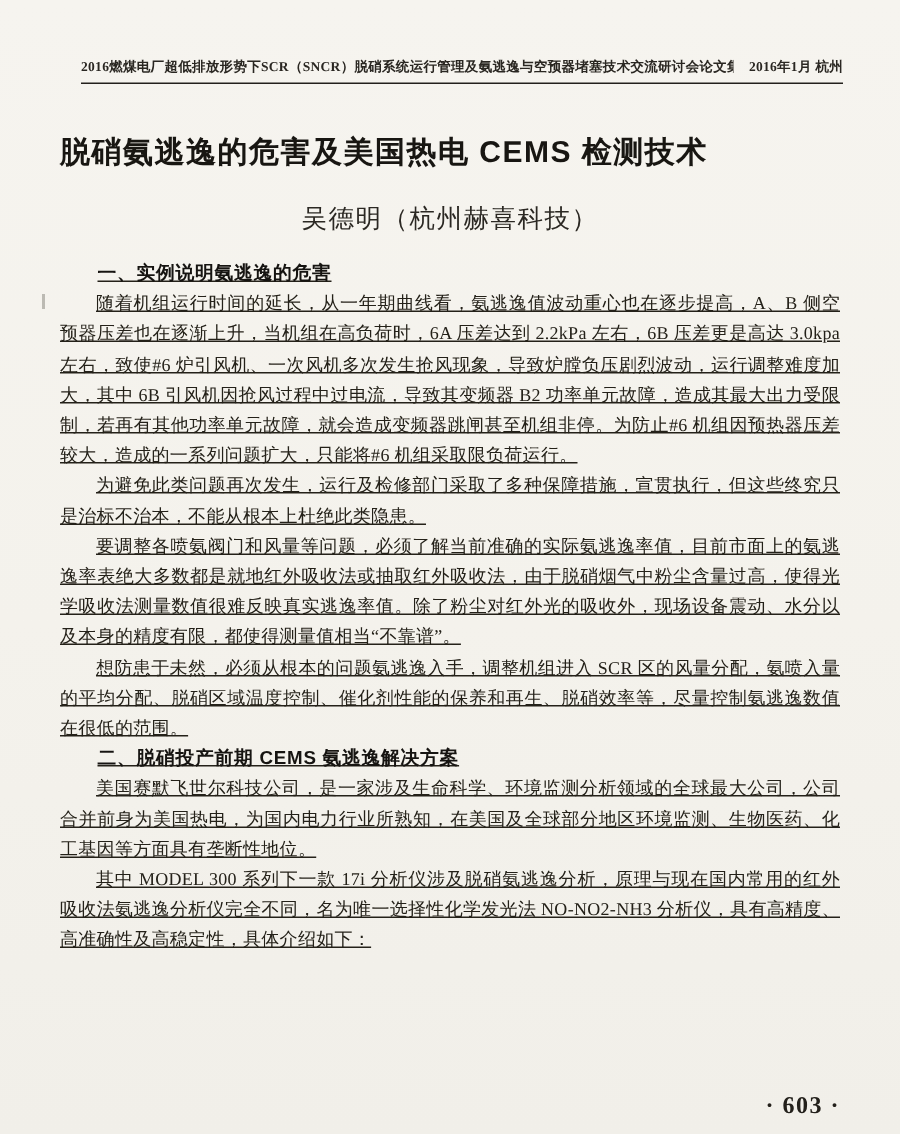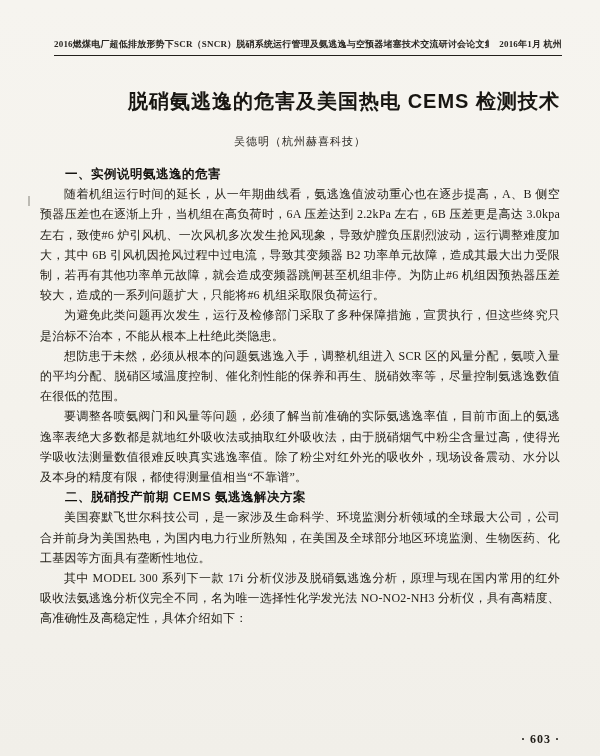--- a/index.html
+++ b/index.html
@@ -26,40 +26,41 @@
     padding-bottom: 4px;
     font-size: 9px;
     font-weight: bold;
     letter-spacing: 0.2px;
     white-space: nowrap;
     color: #2a2722;
   }
   .running-header .hdr-left { overflow: hidden; }
   .doc-title {
     margin: 32px 40px 0 40px;
-    text-align: right;
+    text-align: left;
     font-family: "Liberation Sans", "DejaVu Sans", sans-serif;
     font-size: 20px;
     font-weight: bold;
     letter-spacing: 1px;
     color: #181612;
   }
   .author-line {
     margin-top: 19px;
     text-align: center;
-    font-size: 11px;
+    font-size: 17px;
     letter-spacing: 1px;
     color: #2b2823;
   }
   .paper-body {
     margin: 15px 40px 12px 40px;
     font-size: 12px;
     line-height: 20.2px;
     letter-spacing: 0.2px;
     color: #242119;
+    text-decoration: underline;
   }
   .paper-body h2 {
     margin: 0;
     font-family: "Liberation Sans", "DejaVu Sans", sans-serif;
     font-size: 12.5px;
     font-weight: bold;
     line-height: 20.2px;
     text-indent: 2em;
     letter-spacing: 0.5px;
     color: #161411;
@@ -67,21 +68,21 @@
   .paper-body p {
     margin: 0;
     text-indent: 2em;
     text-align: justify;
     text-justify: inter-ideograph;
   }
   .page-footer {
     position: absolute;
     right: 40px;
     bottom: 9px;
-    font-size: 12px;
+    font-size: 16px;
     font-weight: bold;
     letter-spacing: 1px;
     color: #23201b;
   }
   .edge-speck {
     position: absolute;
     left: 28px; top: 196px;
     width: 2px; height: 10px;
     background: #8d8a83;
     opacity: .55;
@@ -100,22 +101,22 @@
   <div class="edge-speck"></div>
 
   <h1 class="doc-title">脱硝氨逃逸的危害及美国热电 CEMS 检测技术</h1>
 
   <div class="author-line">吴德明（杭州赫喜科技）</div>
 
   <div class="paper-body">
     <h2>一、实例说明氨逃逸的危害</h2>
     <p>随着机组运行时间的延长，从一年期曲线看，氨逃逸值波动重心也在逐步提高，A、B 侧空预器压差也在逐渐上升，当机组在高负荷时，6A 压差达到 2.2kPa 左右，6B 压差更是高达 3.0kpa 左右，致使#6 炉引风机、一次风机多次发生抢风现象，导致炉膛负压剧烈波动，运行调整难度加大，其中 6B 引风机因抢风过程中过电流，导致其变频器 B2 功率单元故障，造成其最大出力受限制，若再有其他功率单元故障，就会造成变频器跳闸甚至机组非停。为防止#6 机组因预热器压差较大，造成的一系列问题扩大，只能将#6 机组采取限负荷运行。</p>
     <p>为避免此类问题再次发生，运行及检修部门采取了多种保障措施，宣贯执行，但这些终究只是治标不治本，不能从根本上杜绝此类隐患。</p>
+    <p>要调整各喷氨阀门和风量等问题，必须了解当前准确的实际氨逃逸率值，目前市面上的氨逃逸率表绝大多数都是就地红外吸收法或抽取红外吸收法，由于脱硝烟气中粉尘含量过高，使得光学吸收法测量数值很难反映真实逃逸率值。除了粉尘对红外光的吸收外，现场设备震动、水分以及本身的精度有限，都使得测量值相当“不靠谱”。</p>
     <p>想防患于未然，必须从根本的问题氨逃逸入手，调整机组进入 SCR 区的风量分配，氨喷入量的平均分配、脱硝区域温度控制、催化剂性能的保养和再生、脱硝效率等，尽量控制氨逃逸数值在很低的范围。</p>
-    <p>要调整各喷氨阀门和风量等问题，必须了解当前准确的实际氨逃逸率值，目前市面上的氨逃逸率表绝大多数都是就地红外吸收法或抽取红外吸收法，由于脱硝烟气中粉尘含量过高，使得光学吸收法测量数值很难反映真实逃逸率值。除了粉尘对红外光的吸收外，现场设备震动、水分以及本身的精度有限，都使得测量值相当“不靠谱”。</p>
 
     <h2>二、脱硝投产前期 CEMS 氨逃逸解决方案</h2>
     <p>美国赛默飞世尔科技公司，是一家涉及生命科学、环境监测分析领域的全球最大公司，公司合并前身为美国热电，为国内电力行业所熟知，在美国及全球部分地区环境监测、生物医药、化工基因等方面具有垄断性地位。</p>
     <p>其中 MODEL 300 系列下一款 17i 分析仪涉及脱硝氨逃逸分析，原理与现在国内常用的红外吸收法氨逃逸分析仪完全不同，名为唯一选择性化学发光法 NO-NO2-NH3 分析仪，具有高精度、高准确性及高稳定性，具体介绍如下：</p>
   </div>
 
   <div class="page-footer">
     <span>· 603 ·</span>
   </div>
 

